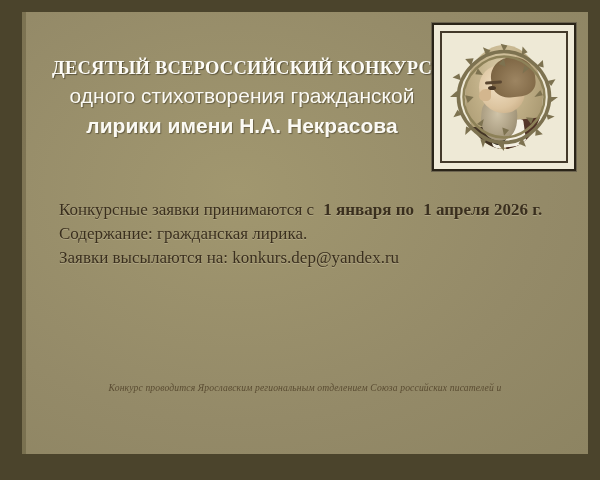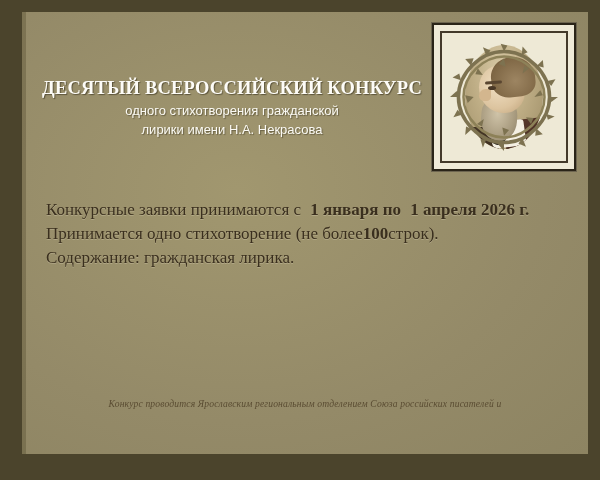--- a/index.html
+++ b/index.html
@@ -136,51 +136,50 @@
     background: linear-gradient(200deg, #4a3a2a 0%, #332617 100%);
     border-radius: 20% 40% 0 0;
   }
   
   .wreath { position: absolute; inset: 0; }
   .wreath svg { width: 100%; height: 100%; display: block; }
 
   
   #title-area {
     position: absolute;
-    left: 10px;
+    left: 20px;
     top: 46px;
     width: 400px;
     text-align: center;
-    margin-top: 20px;
   }
   #main-title {
     font-family: "Liberation Serif", serif;
     font-weight: bold;
     font-size: 18.5px;
     letter-spacing: .2px;
     color: #fdfcf7;
     text-shadow: 1px 1px 1px rgba(40,34,18,.55);
     white-space: nowrap;
     line-height: 1.1;
   }
   .subtitle {
     font-family: "Liberation Sans", sans-serif;
-    font-size: 13px;
+    font-size: 21px;
     color: #fbfaf4;
     text-shadow: 1px 1px 1px rgba(40,34,18,.45);
     line-height: 1.35;
     margin-top: 4px;
     white-space: nowrap;
   }
-  .subtitle + .subtitle { margin-top: 1px; }
+  .subtitle + .subtitle { margin-top: 1px; font-weight: bold; }
 
   
   #body-block {
     position: absolute;
-    left: 24px;
+    left: 37px;
     top: 186px;
     right: 14px;
   }
   .body-line {
     font-family: "Liberation Serif", serif;
     font-size: 17px;
     color: #3a2f1e;
     line-height: 1.42;
     white-space: nowrap;
     text-shadow: 0 1px 0 rgba(220,212,185,.35);
@@ -197,21 +196,20 @@
     text-align: center;
   }
   .footer-line {
     font-family: "Liberation Serif", serif;
     font-style: italic;
     font-size: 9.6px;
     color: #5a4c32;
     line-height: 1.75;
     white-space: nowrap;
     letter-spacing: .15px;
-    margin-top: 16px;
   }
 </style>
 </head>
 <body>
 
 <div id="poster">
   <div id="poster-inner">
 
     <div id="portrait-block">
       <div class="portrait-outer">
@@ -281,26 +279,27 @@
 
     <div id="body-block">
 
       <div class="body-line">
         <span>Конкурсные заявки принимаются с</span><span class="em-space"></span>
         <b>1 января</b>
         <b>по</b><span class="em-space"></span>
         <b>1 апреля 2026 г.</b>
       </div>
 
+
+      <div class="body-line">Содержание: гражданская лирика.</div>
+
       <div class="body-line">
-        <span>Принимается одно стихотворение (не более</span><b>100</b><span>строк).</span>
+        <span>Заявки высылаются на:</span>
+        <span>konkurs.dep@yandex.ru</span>
       </div>
-
-      <div class="body-line">Содержание: гражданская лирика.</div>
-
 
 
 
     </div>
 
     <div id="footer-block">
       <div class="footer-line">Конкурс проводится Ярославским региональным отделением Союза российских писателей и</div>
     </div>
 
   </div>

